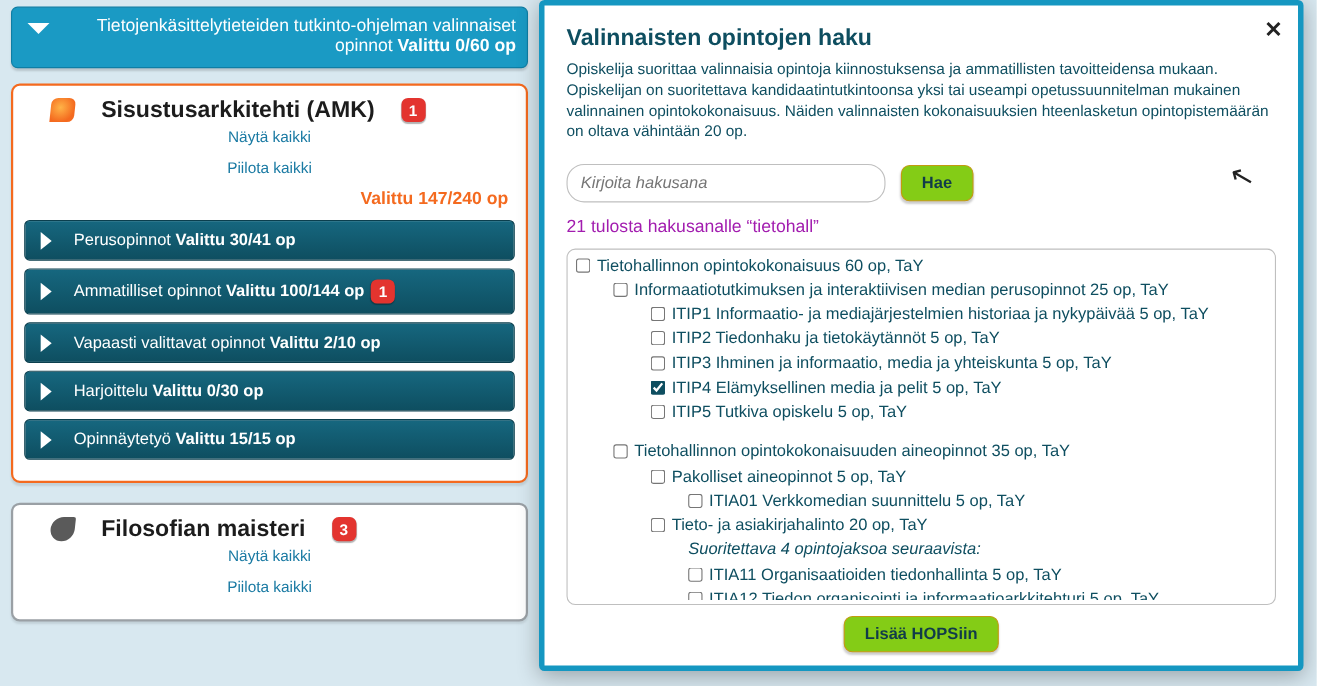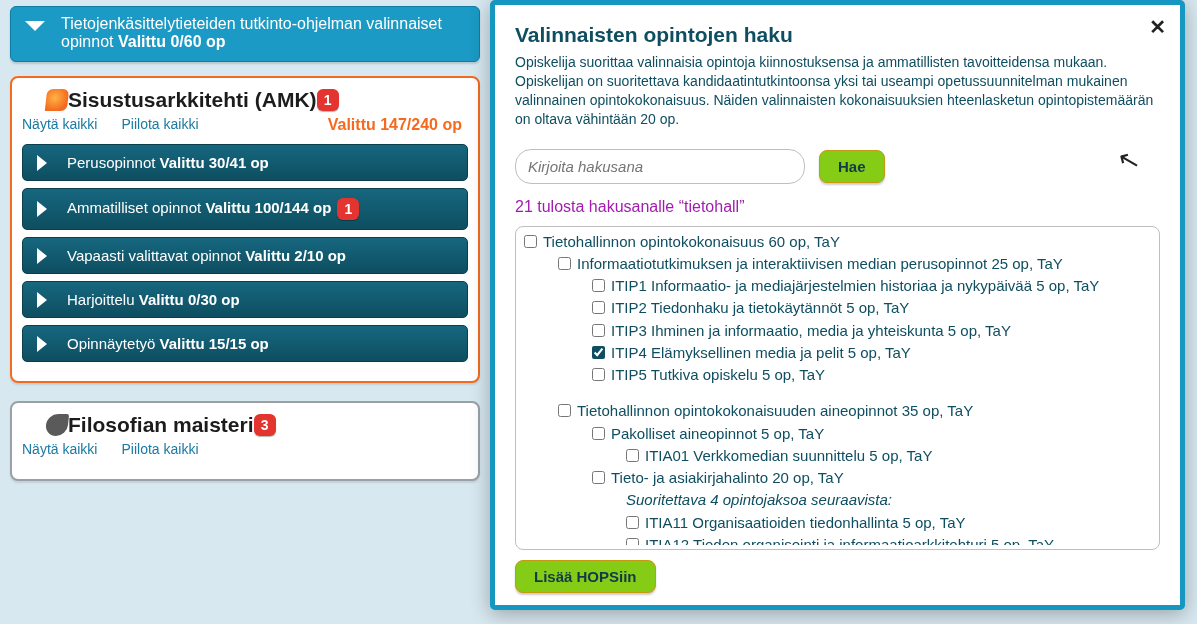--- a/index.html
+++ b/index.html
@@ -21,20 +21,21 @@
   }
   .blue-banner {
     background: #1a9ac4;
     color: #fff;
     border-radius: 6px;
     padding: 8px 10px 10px 50px;
     position: relative;
     margin: 6px 0 14px 0;
     border: 1px solid #0e7ea5;
     box-shadow: 0 2px 2px rgba(0,0,0,0.15);
+    text-align: right;
   }
   .blue-banner .chevron {
     position: absolute;
     left: 14px; top: 14px;
     width: 0; height: 0;
     border-left: 10px solid transparent;
     border-right: 10px solid transparent;
     border-top: 10px solid #fff;
   }
   .blue-banner .line1 { font-size: 16px; }
@@ -47,21 +48,21 @@
     padding: 10px 10px 12px 10px;
     margin-bottom: 18px;
     box-shadow: 0 2px 2px rgba(0,0,0,0.1);
   }
   .program-card.grey {
     border-color: #9aa0a5;
   }
   .program-title-row {
     display: flex;
     align-items: center;
-    gap: 0;
+    gap: 24px;
     margin-bottom: 4px;
     padding-left: 24px;
   }
   .program-title-row .logo {
     width: 22px; height: 22px;
     background: radial-gradient(circle at 40% 40%, #ffb347, #f46a1f 70%);
     border-radius: 6px 6px 6px 0;
     transform: skewX(-6deg);
   }
   .program-title-row .logo.grey-logo {
@@ -80,23 +81,24 @@
     padding: 0 6px;
     background: #e3342f;
     color: #fff;
     font-weight: bold;
     border-radius: 6px;
     font-size: 14px;
     box-shadow: 0 1px 1px rgba(0,0,0,0.3);
   }
   .program-links {
     display: flex;
-    align-items: flex-start;
-    gap: 24px;
+    align-items: center;
+    gap: 12px;
     margin-bottom: 10px;
+    flex-direction: column;
   }
   .link { color: #1a7aa3; font-size: 14px; cursor: pointer; }
   .credits-summary { color: #f46a1f; font-weight: bold; font-size: 16px; margin-left: auto; padding-right: 6px; }
   .acc-row {
     background: #0f5568;
     background: linear-gradient(#16677f, #0e4e60);
     color: #fff;
     border-radius: 5px;
     padding: 9px 10px 9px 44px;
     position: relative;
@@ -211,21 +213,21 @@
     flex: 0 0 auto;
     accent-color: #0e4e60;
   }
   .tree-row .note { font-style: italic; }
   
   .results-inner::-webkit-scrollbar { width: 14px; }
   .results-inner::-webkit-scrollbar-track { background: #f0f0f0; border-radius: 6px; border:1px solid #d0d0d0; }
   .results-inner::-webkit-scrollbar-thumb { background: #c8c8c8; border-radius: 6px; border:1px solid #a8a8a8; }
   .modal-footer {
     display: flex;
-    justify-content: flex-start;
+    justify-content: center;
     padding-top: 10px;
   }
 </style>
 </head>
 <body>
 
 <div class="page">
 
   <div class="blue-banner">
     <div class="chevron"></div>

